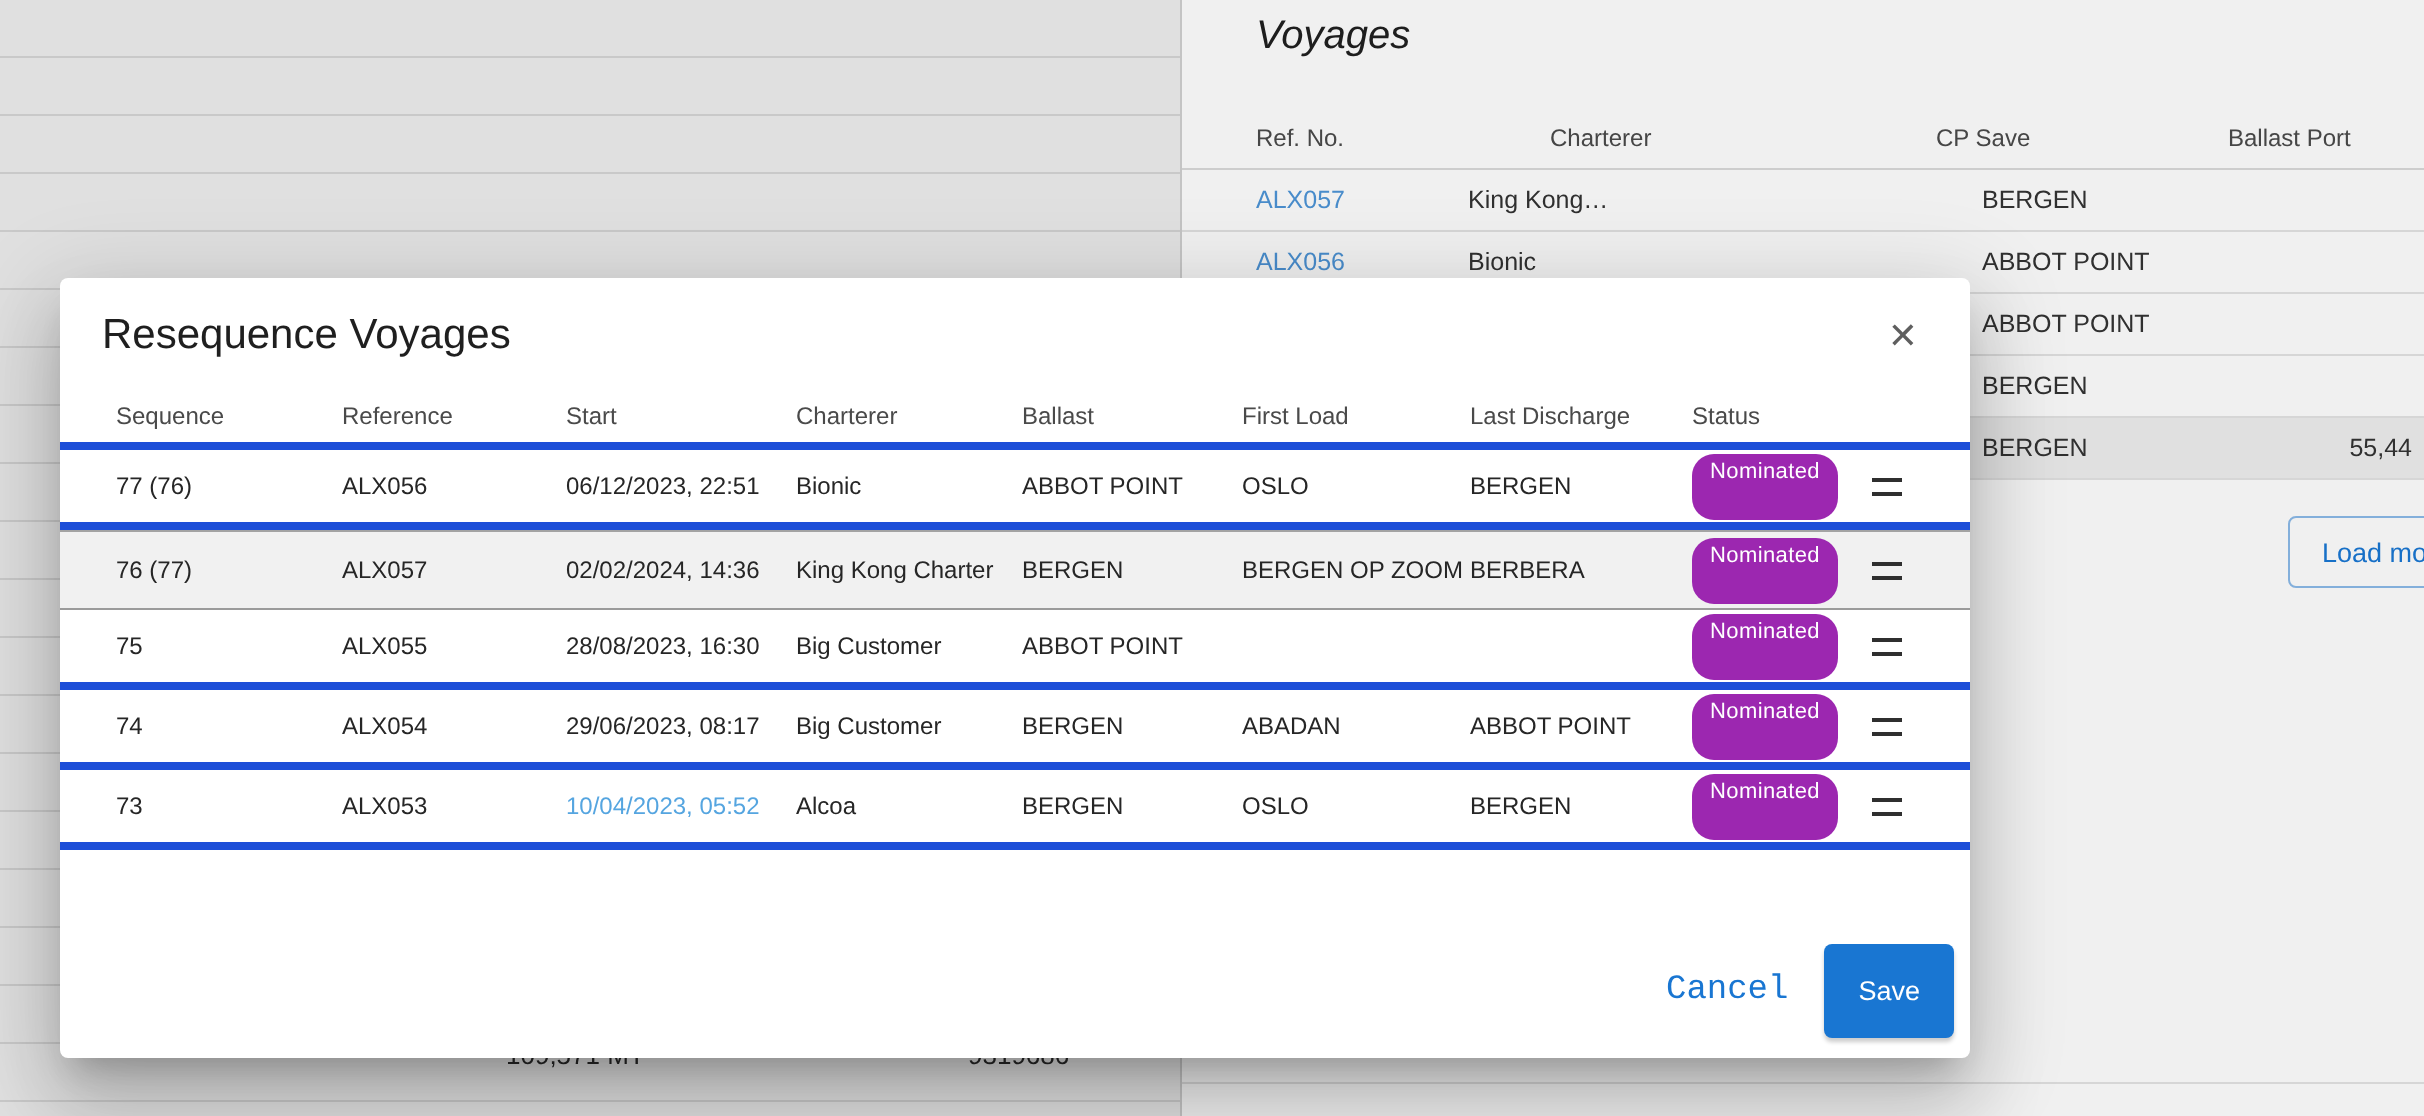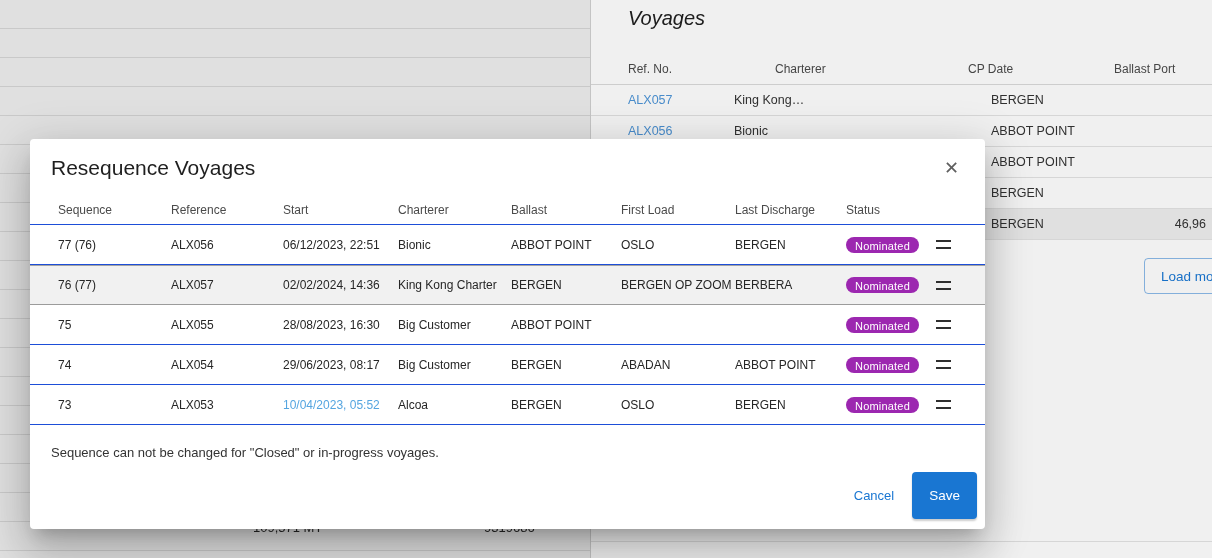--- a/index.html
+++ b/index.html
@@ -51,37 +51,37 @@
   .modal-titlebar { display:flex; justify-content:space-between; align-items:flex-start; padding:17px 21px 0 21px; }
   .modal-title { font-size:21px; color:#1f1f1f; }
   .close-btn {
     background:none; border:none; font-size:18px; line-height:1; color:#5f5f5f;
     cursor:pointer; padding:3px 5px; font-family:inherit;
   }
   .mtable { margin-top:15px; }
   .mrow {
     display:grid; grid-template-columns:113px 112px 115px 113px 110px 114px 111px 90px 1fr;
     align-items:center; padding:0 20px 0 28px; height:40px;
-    border-bottom:1px solid #1d4ed8; font-size:12px; color:#262626;
+    border-bottom:4px solid #1d4ed8; font-size:12px; color:#262626;
   }
   .mhead { height:30px; font-size:12px; font-weight:500; color:#4a4a4a; }
   .mrow.hl { background:#f1f1f1; border-top:1px solid #a3a3a3; border-bottom:1px solid #9b9b9b; }
   .cell { overflow:hidden; white-space:nowrap; padding-right:6px; }
   .date-link { color:#55a5e0; cursor:pointer; }
   .badge {
     display:inline-block; background:#9c27b0; color:#fff; font-size:11px;
-    line-height:1; padding:4px 9px 1px; border-radius:11px; letter-spacing:.2px;
+    line-height:1; padding:4px 9px 18px; border-radius:11px; letter-spacing:.2px;
   }
   .handle-cell { display:flex; justify-content:flex-start; padding-right:0; }
   .drag-handle { display:block; width:15px; height:9px; border-top:2px solid #2f2f2f; border-bottom:2px solid #2f2f2f; cursor:grab; }
   .modal-note { margin-top:20px; padding-left:21px; font-size:13px; color:#333; }
   .modal-actions { position:absolute; right:8px; bottom:10px; display:flex; align-items:center; gap:10px; }
   .btn-text {
-    background:none; border:none; color:#1976d2; font-size:13px; font-weight:500;
-    font-family:Liberation Sans, sans-serif; padding:7px 8px; cursor:pointer; border-radius:4px;
+    background:none; border:none; color:#1976d2; font-size:17px; font-weight:500;
+    font-family:Liberation Mono, monospace; padding:7px 8px; cursor:pointer; border-radius:4px;
   }
   .btn-primary {
     background:#1976d2; border:none; color:#fff; font-size:13.5px; font-weight:500;
     font-family:inherit; padding:16px 17px; cursor:pointer; border-radius:4px;
     box-shadow:0 2px 2px rgba(0,0,0,.2);
   }
 </style>
 </head>
 <body>
 
@@ -89,21 +89,21 @@
   <div class="bg-left-text t1">109,571 MT</div>
   <div class="bg-left-text t2">9319686</div>
 </div>
 
 <div class="panel">
   <div class="panel-title">Voyages</div>
 
   <div class="vrow vhead">
     <span class="cell">Ref. No.</span>
     <span class="cell">Charterer</span>
-    <span class="cell">CP Date</span>
+    <span class="cell">CP Save</span>
     <span class="cell">Ballast Port</span>
     <span class="cell"></span>
   </div>
 
   <div class="vrow">
     <span class="cell vlink">ALX057</span>
     <span class="cell">King Kong…</span>
     <span class="cell"></span>
     <span class="cell">BERGEN</span>
     <span class="cell num"></span>
@@ -127,21 +127,21 @@
     <span class="cell"></span>
     <span class="cell"></span>
     <span class="cell">BERGEN</span>
     <span class="cell num"></span>
   </div>
   <div class="vrow sel">
     <span class="cell vlink"></span>
     <span class="cell"></span>
     <span class="cell"></span>
     <span class="cell">BERGEN</span>
-    <span class="cell num">46,96</span>
+    <span class="cell num">55,44</span>
   </div>
 
   <button class="load-more">Load more</button>
   <div class="panel-bottom-line"></div>
 </div>
 
 <div class="backdrop"></div>
 
 <div class="modal">
   <div class="modal-titlebar">
@@ -226,19 +226,18 @@
       <span class="cell">BERGEN</span>
       <span class="cell">OSLO</span>
       <span class="cell">BERGEN</span>
       <span class="cell"><span class="badge">Nominated</span></span>
       <span class="cell handle-cell">
           <span class="drag-handle"></span>
         </span>
     </div>
   </div>
 
-  <div class="modal-note">Sequence can not be changed for "Closed" or in-progress voyages.</div>
 
   <div class="modal-actions">
     <button class="btn-text">Cancel</button>
     <button class="btn-primary">Save</button>
   </div>
 </div>
 
 </body></html>

